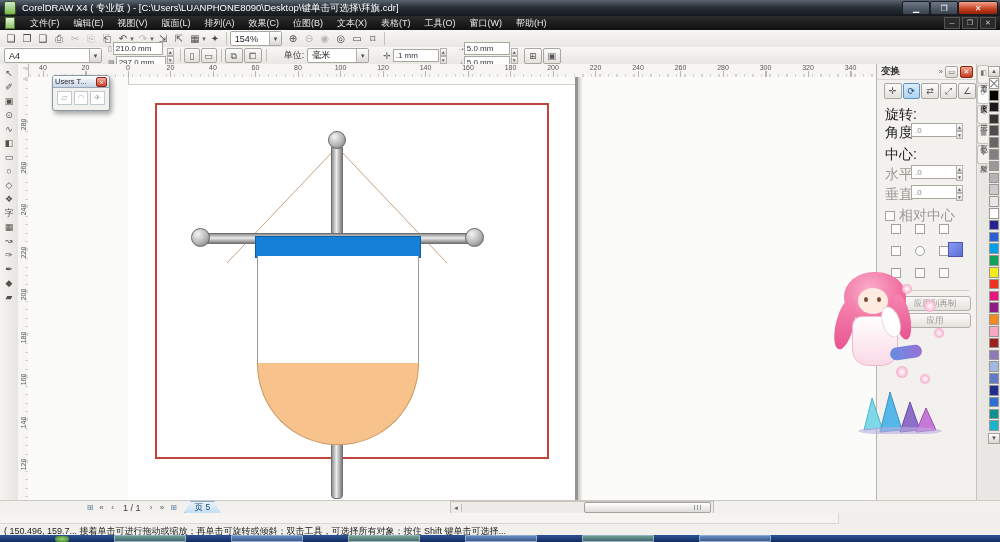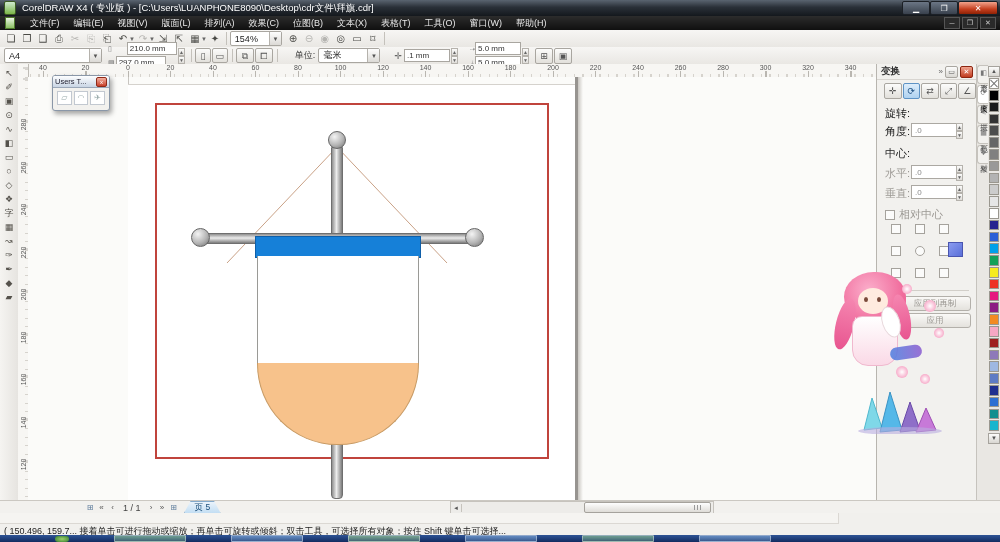--- a/index.html
+++ b/index.html
@@ -58,21 +58,21 @@
   #laser .bod{display:flex;gap:2px;padding:3px 4px;}
   #laser .bod span{width:13px;height:12px;border:1px solid #c2c8d0;background:#fff;color:#9aa;font-size:8px;line-height:12px;text-align:center;}
   
   #docker{left:876px;top:64px;width:100px;height:436px;background:#F2F1EE;border-left:1px solid #B8B5AF;font-size:9px;color:#333;}
   #docker .hd{height:15px;display:flex;align-items:center;padding:0 4px;border-bottom:1px solid #D8D5D0;}
   #docker .hd .t{font-weight:bold;font-size:9.5px;}
   .dkbtn{width:11px;height:10px;font-size:7px;line-height:10px;text-align:center;color:#555;background:linear-gradient(#fcfcfb,#dad8d3);border:1px solid #a9a6a0;border-radius:2px;margin-left:2px;}
   .dkbtn.close{background:linear-gradient(#f0a38e,#c13c20);color:#fff;border-color:#8d2510;}
   .trbtn{width:16px;height:14px;border:1px solid #A9A6A0;background:linear-gradient(#fcfcfb,#e2e0db);border-radius:2px;font-size:9px;color:#555;text-align:center;line-height:14px;margin-right:1px;}
   .trbtn.act{background:linear-gradient(#DDEDFB,#AFD2F0);border-color:#5E93C5;color:#1c4f82;}
-  .dlbl{position:absolute;left:8px;font-size:11px;color:#222;}
+  .dlbl{position:absolute;left:8px;font-size:14px;color:#222;}
   .dlbl.gray{color:#9b9893;}
   .dfield{position:absolute;left:34px;width:42px;height:12px;background:#fff;border:1px solid #ABA8A2;font-size:8px;color:#8a8a8a;display:flex;align-items:center;padding-left:3px;}
   .chk{width:8px;height:8px;border:1px solid #A5A29C;background:#fbfbfa;display:inline-block;}
   .dkapply{position:absolute;left:22px;width:70px;height:13px;border:1px solid #B3B0AA;border-radius:3px;background:linear-gradient(#FAF9F7,#E4E2DD);font-size:8.5px;color:#9a9792;text-align:center;line-height:13px;}
   
   #sidetabs{left:976px;top:64px;width:12px;height:436px;background:#E9E7E3;border-left:1px solid #C6C3BD;}
   .stab{width:11px;margin:1px 0;padding:3px 0;background:#F2F1EE;border:1px solid #C6C3BD;border-right:none;border-radius:3px 0 0 3px;display:flex;flex-direction:column;align-items:center;font-size:7.5px;color:#555;}
   .stab .si{font-size:7px;color:#777;margin-bottom:1px;}
   .stab.act{background:#fff;color:#111;}
   .stab .vt{writing-mode:vertical-rl;letter-spacing:1px;}
@@ -100,21 +100,21 @@
   
   #sticker{pointer-events:none;}
 </style>
 </head>
 <body>
 
 <div id="app">
 
   <div id="titlebar" class="ab">
     <span class="appicon"></span>
-    <span>CorelDRAW X4 ( 专业版 ) - [C:\Users\LUANPHONE8090\Desktop\cdr文件\拜旗.cdr]</span>
+    <span>CorelDRAW X4 ( 专业版 ) - [C:\Users\LUANPHONE8090\Desktop\键单击可选择\拜旗.cdr]</span>
     <span style="margin-left:auto;display:flex;padding-right:2px;">
       <span class="winbtn btn">▁</span>
       <span class="winbtn btn">❐</span>
       <span class="winbtn close btn">✕</span>
     </span>
   </div>
 
   <div id="menubar" class="ab">
     <span class="docicon"></span>
     <span id="menu-items" style="display:flex;">
@@ -174,21 +174,21 @@
   </div>
 
   <div id="propbar" class="ab tbar">
     <span class="combo" style="width:92px;margin-left:4px;">
       <span>A4</span>
         <span class="dd">▼</span>
     </span>
     <span style="display:flex;flex-direction:column;gap:1px;margin-left:6px;">
       <span style="display:flex;align-items:center;">
           <span style="font-size:7px;color:#777;margin-right:1px;">▯</span>
-          <span class="field" style="width:44px;margin-left:14px;">210.0 mm</span>
+          <span class="field" style="width:44px;">210.0 mm</span>
         </span>
       <span style="display:flex;align-items:center;">
           <span style="font-size:7px;color:#777;margin-right:1px;">▤</span>
           <span class="field" style="width:44px;">297.0 mm</span>
         </span>
     </span>
     <span class="spin">
         <i>▲</i>
         <i>▼</i>
       </span>

